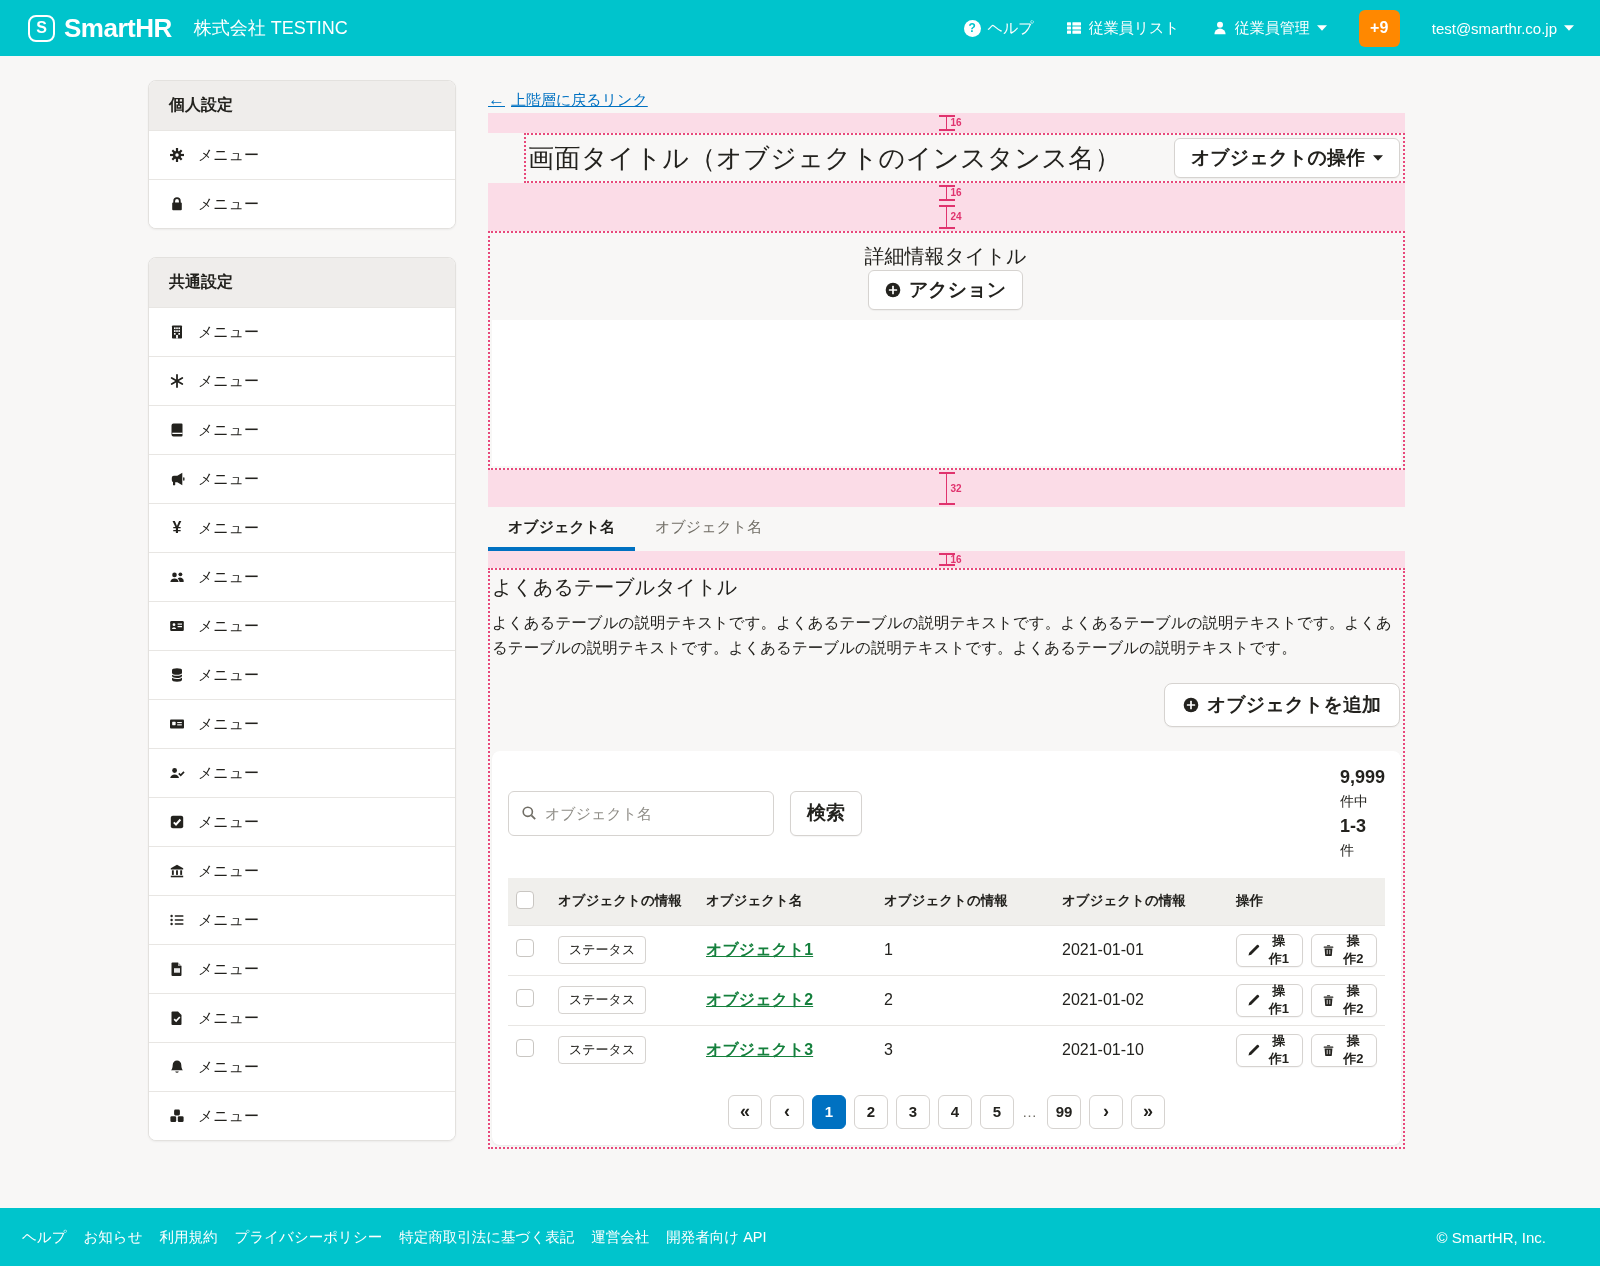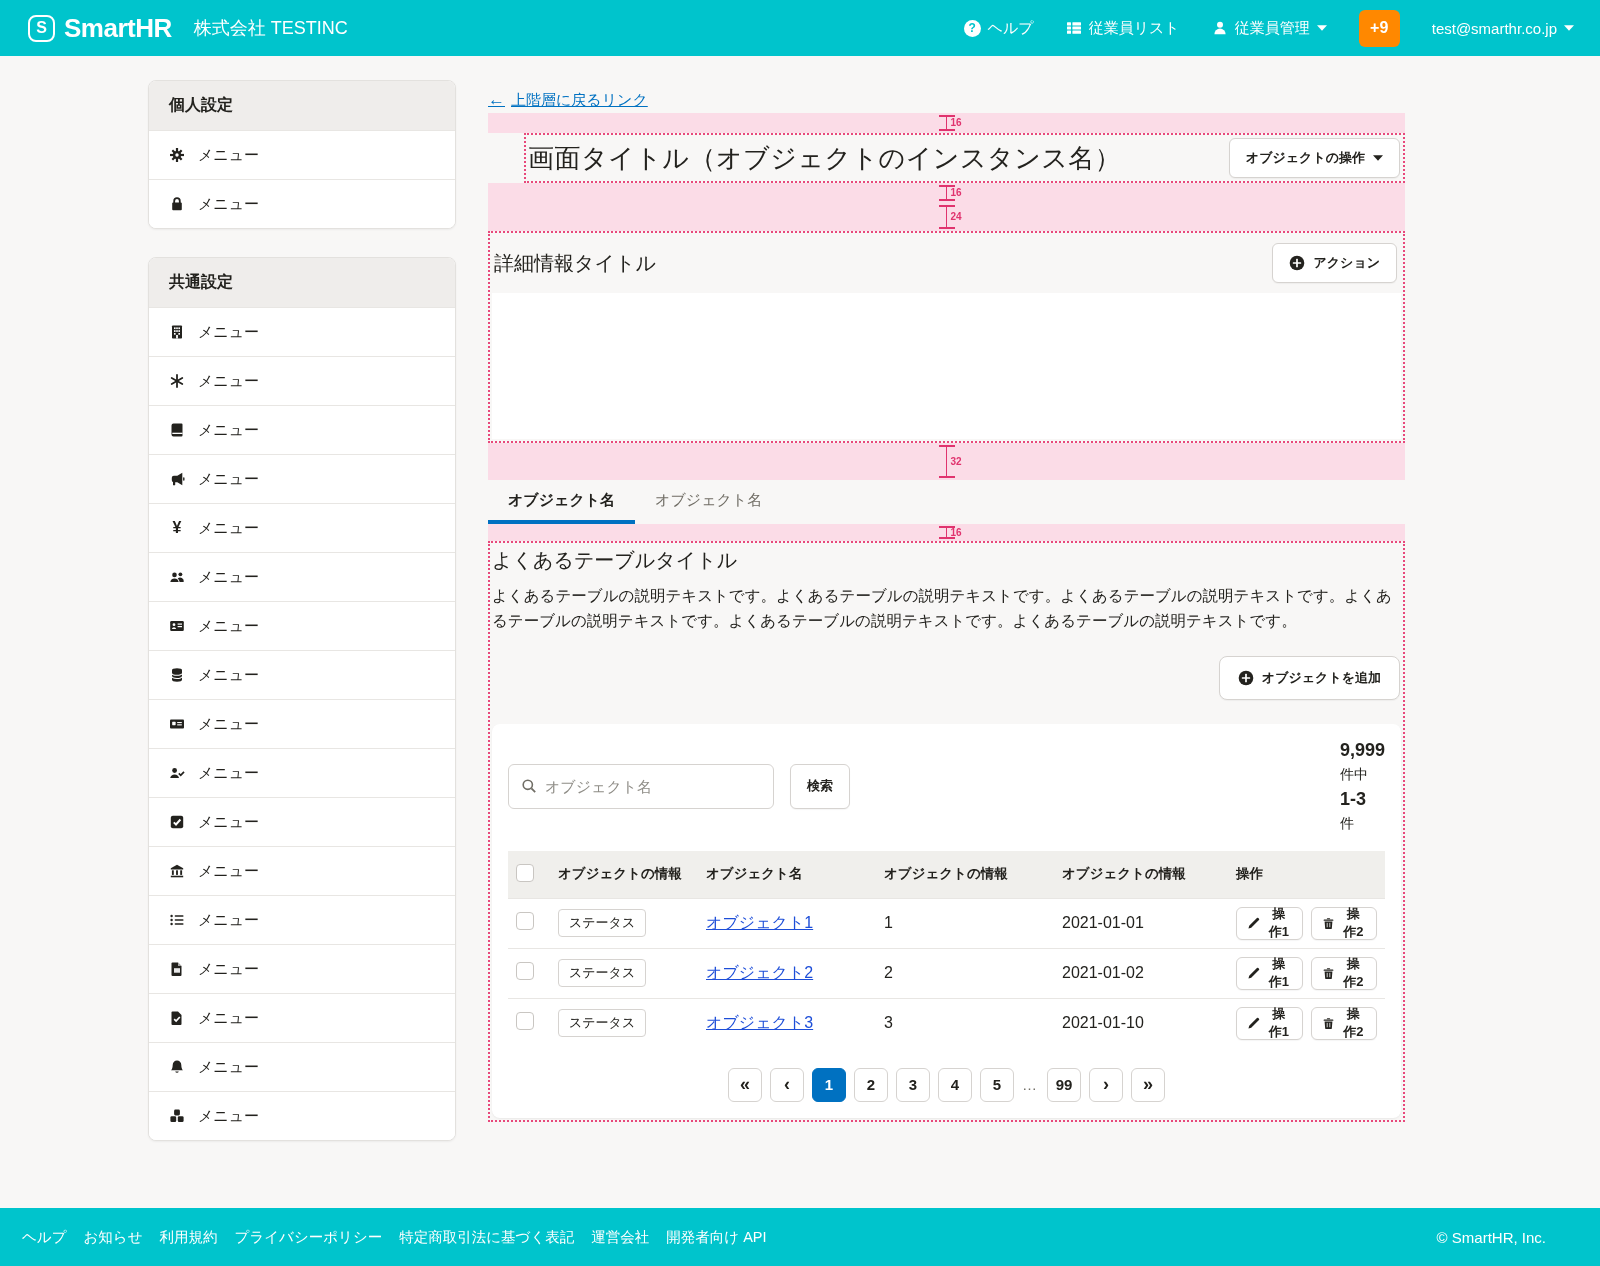--- a/index.html
+++ b/index.html
@@ -64,28 +64,28 @@
   .ruler .cap { position:absolute; left:-8px; width:16px; height:2px; background:#e0336e; }
   .ruler .cap.top { top:0; } .ruler .cap.bot { bottom:0; }
   .ruler .num { position:absolute; left:4px; top:50%; transform:translateY(-50%); font-size:10px; font-weight:bold; color:#e0336e; line-height:1; }
 
   .dotted { border:2px dotted #e8487b; }
 
   .title-block { display:flex; align-items:center; justify-content:space-between; padding:3px 3px 3px 2px;margin-left:36px; }
   .page-title { font-size:26px; font-weight:400; letter-spacing:0.5px; }
   .btn {
     display:inline-flex; align-items:center; gap:8px; background:#fff;
-    border:1px solid #d6d3d0; border-radius:6px; font-weight:bold; font-size:13px;
+    border:1px solid #d6d3d0; border-radius:6px; font-weight:bold; font-size:19px;
     color:#23221e; cursor:pointer; padding:0 16px; height:40px;
     font-family:inherit; box-shadow:0 1px 1px rgba(0,0,0,0.04);
   }
   .page-desc { font-size:15.5px; line-height:1.55; padding:8px 0 6px 2px; }
 
   .detail-section { margin:0; padding:2px; }
-  .detail-head { display:flex; align-items:center; justify-content:space-between; padding:8px 4px 10px 2px; }
+  .detail-head { display:flex; align-items:center; justify-content:space-between; padding:8px 4px 10px 2px;flex-direction:column; }
   .section-title { font-size:20px; font-weight:400; }
   .detail-body { background:#fff; height:146px; }
 
   .tabs { display:flex; padding-left:0; }
   .tab { padding:11px 20px 10px; font-size:15px; color:#706d65; border-bottom:4px solid transparent; cursor:pointer; }
   .tab.active { color:#23221e; font-weight:bold; border-bottom-color:#0071c1; }
 
   .table-section { padding:4px 2px 2px 2px; }
   .table-desc { font-size:15.5px; line-height:1.6; margin-top:10px; }
   .add-row { display:flex; justify-content:flex-end; margin-top:22px; padding-right:1px; }
@@ -115,21 +115,21 @@
   th.col-check, td.col-check { width:42px; padding-left:10px; }
   th.col-status, td.col-status { width:148px; }
   th.col-name, td.col-name { width:178px; }
   th.col-info, td.col-info { width:178px; }
   th.col-date, td.col-date { width:174px; }
   .cb { display:inline-block; width:18px; height:18px; border:1.5px solid #c9c6c2; border-radius:4px; background:#fff; cursor:pointer; }
   .status-badge {
     display:inline-block; border:1px solid #d6d3d0; border-radius:4px;
     padding:4px 10px; font-size:13px; background:#fff;
   }
-  a.cell-link { color:#1d4ed8; text-decoration:underline; cursor:pointer; }
+  a.cell-link { color:#15803d; text-decoration:underline; cursor:pointer;font-weight:bold; }
   .btn.mini { height:33px; padding:0 10px; font-size:13px; gap:6px; border-radius:6px; }
   .btn.mini .ic { width:13px; height:13px; }
   .acts { display:flex; gap:8px; }
 
   .pagination { display:flex; justify-content:center; align-items:center; gap:8px; margin-top:20px; }
   .pg {
     min-width:34px; height:34px; padding:0 6px; background:#fff; border:1px solid #d6d3d0;
     border-radius:6px; display:flex; align-items:center; justify-content:center;
     font-size:15px; cursor:pointer; font-weight:bold; color:#23221e;
   }

